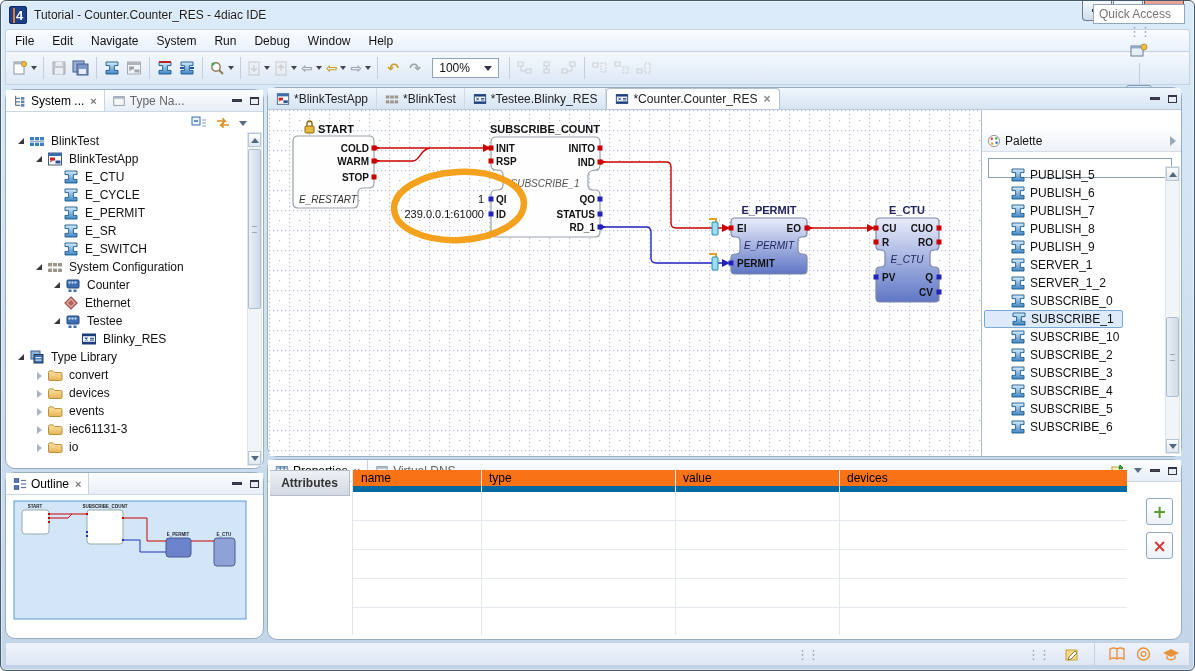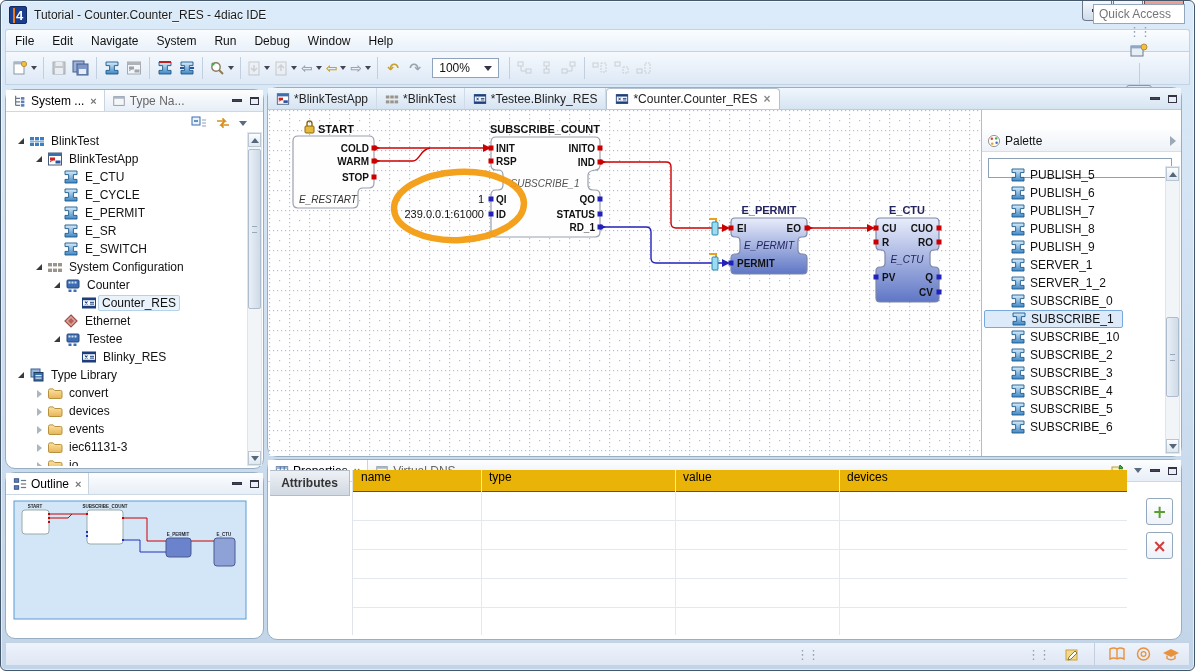--- a/index.html
+++ b/index.html
@@ -77,21 +77,21 @@
   .phead{height:22px;display:flex;align-items:center;padding:0 5px;background:linear-gradient(#fcfdfe,#eef2f7);border-bottom:1px solid #d6dee7;margin-top:20px;}
   .ppin{margin-left:auto;width:0;height:0;border-left:6px solid #9aa8b8;border-top:5px solid transparent;border-bottom:5px solid transparent;}
   .psearch{margin:6px;height:20px;border:1px solid #8ca0b6;width:184px;padding:2px 4px;font-family:"Liberation Sans",sans-serif;}
   .plist{position:absolute;left:2px;top:56px;right:18px;bottom:2px;overflow:hidden;}
   .prow{height:18px;display:flex;align-items:center;padding-left:26px;white-space:nowrap;}
   .prow.sel{background:#ddeafa;border:1px solid #79a9da;border-radius:2px;width:fit-content;padding-right:8px;}
   
   .attrtab{position:absolute;left:2px;top:10px;width:80px;height:26px;display:flex;align-items:center;justify-content:center;
            background:linear-gradient(#eef1f5,#d2d9e2);border:1px solid #b3bdc9;border-left:none;font-weight:bold;color:#333;}
   .ptable{position:absolute;left:84px;top:10px;right:54px;bottom:4px;border-left:1px solid #e0e4ea;}
-  .phrow{height:22px;background:#eab308;border-bottom:1px solid #0369a1;display:flex;align-items:flex-start;}
+  .phrow{height:22px;background:#f97316;border-bottom:6px solid #0369a1;display:flex;align-items:center;}
   .phcell{padding-left:8px;color:#000;}
   .pline{height:29px;border-bottom:1px solid #e4e9ef;}
   .pvline{position:absolute;top:0;bottom:0;width:1px;background:#e4e9ef;}
   .abtn{position:absolute;width:27px;height:27px;border:1px solid #93a7bd;border-radius:3px;right:8px;
         background:linear-gradient(#ffffff,#eef3f8);display:flex;align-items:center;justify-content:center;
         font-size:17px;font-weight:bold;font-family:"DejaVu Sans",sans-serif;}
   
   .statusbar{position:absolute;left:4px;right:4px;bottom:4px;height:24px;background:linear-gradient(#eef3fb,#dfe7f4);
              border:1px solid #c4d3e4;display:flex;align-items:center;}
   .sticons{margin-left:auto;display:flex;align-items:center;gap:9px;padding-right:8px;}
@@ -485,26 +485,20 @@
             <use href="#i-sysg"></use>
           </svg>
           <span class="tl">System Configuration</span>
         </div>
       <div class="trow" style="padding-left:44px">
           <span class="tw exp"></span>
           <svg class="ic">
             <use href="#i-dev"></use>
           </svg>
           <span class="tl">Counter</span>
-        </div>
-      <div class="trow sel" style="padding-left:73px">
-          <svg class="ic">
-            <use href="#i-res"></use>
-          </svg>
-          <span class="tl">Counter_RES</span>
         </div>
       <div class="trow" style="padding-left:55px">
           <svg class="ic">
             <use href="#i-eth"></use>
           </svg>
           <span class="tl">Ethernet</span>
         </div>
       <div class="trow" style="padding-left:44px">
           <span class="tw exp"></span>
           <svg class="ic">

